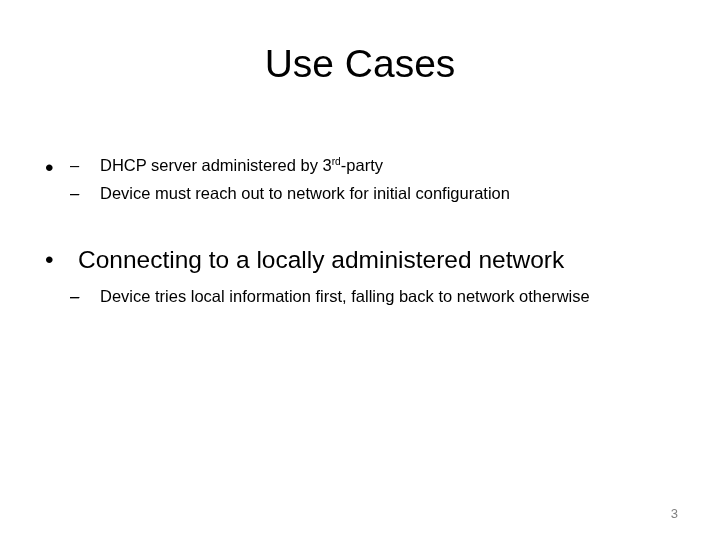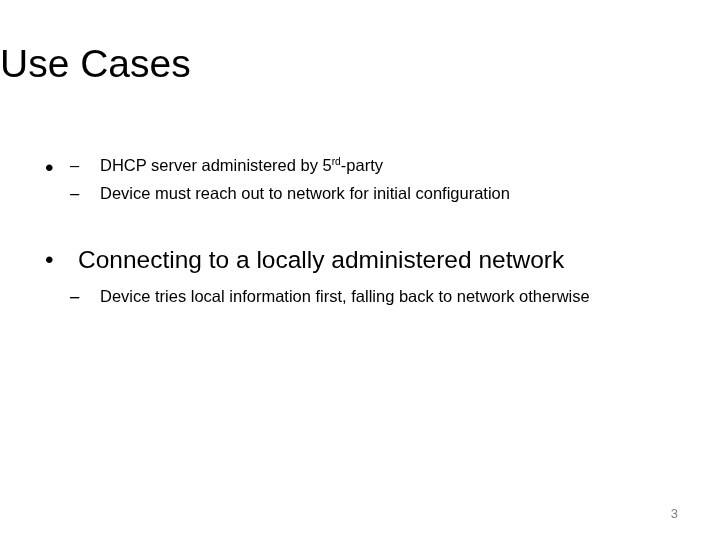--- a/index.html
+++ b/index.html
@@ -16,21 +16,21 @@
     height: 540px;
     background: #ffffff;
     overflow: hidden;
     color: #000000;
   }
   .slide-title {
     position: absolute;
     left: 0;
     top: 41px;
     width: 720px;
-    text-align: left;
+    text-align: center;
     font-size: 39px;
     line-height: 46px;
     font-weight: 400;
     color: #000000;
     letter-spacing: 0px;
     white-space: nowrap;
   }
   .body-area {
     position: absolute;
     left: 36px;
@@ -107,21 +107,21 @@
   <div class="body-area">
 
     <div class="group group-1">
       <div class="l1-item">
         <span class="l1-marker">•</span>
       </div>
 
       <div class="l2-list">
         <div class="l2-item">
           <span class="l2-marker">–</span>
-          <span><span>DHCP server administered by 5</span><span class="sup">rd</span><span>-party</span></span>
+          <span><span>DHCP server administered by 3</span><span class="sup">rd</span><span>-party</span></span>
         </div>
 
         <div class="l2-item">
           <span class="l2-marker">–</span>
         </div>
 
         <div class="l2-item">
           <span class="l2-marker">–</span>
           <span>Device must reach out to network for initial configuration</span>
         </div>

